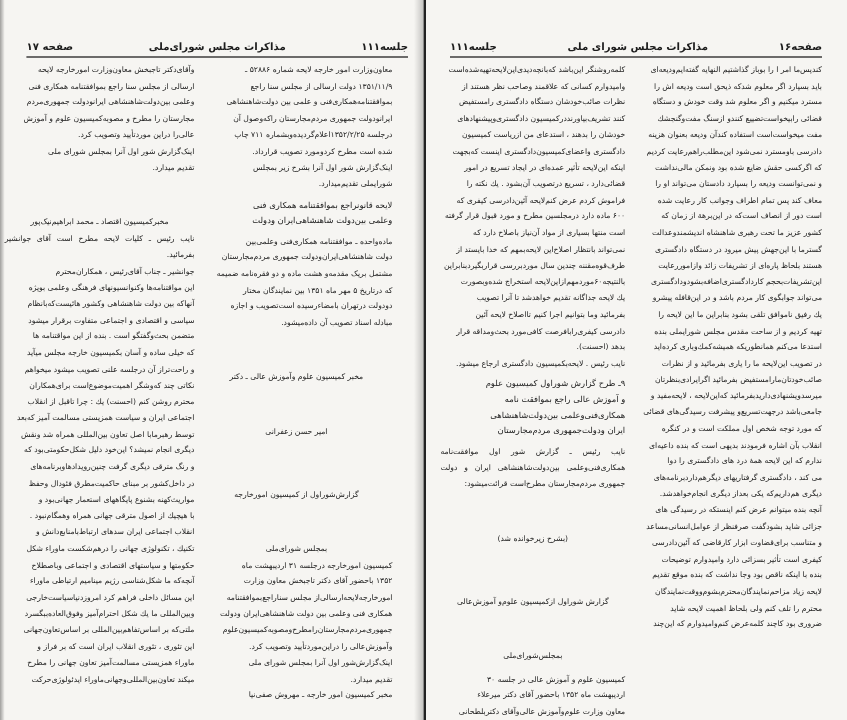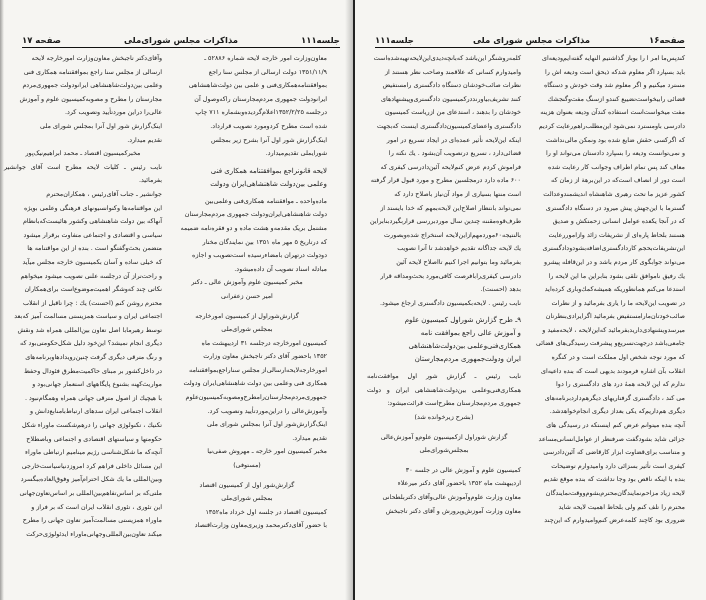--- a/index.html
+++ b/index.html
@@ -30,21 +30,21 @@
   .page-right .running-head { left:20px; width:310px; }
   .col {
     position:absolute; top:52px; direction:rtl; text-align:justify;
     font-size:6.4px; line-height:13.6px;
   }
   .page-left .col-a  { left:167px; width:160px; }   
   .page-left .col-b  { left:4px;  width:158px; }   
   .page-right .col-a { left:170px; width:160px; }   
   .page-right .col-b { left:12px;  width:154px; }   
   p { margin:0; }
-  .center { text-align:center; }
+  .center { text-align:center;margin-top:32px; }
   .heading {
     font-weight:normal; font-size:7px; line-height:13px;
     margin:4px 0 4px 0;
   }
   .speaker { font-weight:normal; }
   .gap { height:6px; }
   .scan-edge {
     position:absolute; left:0; top:0; width:4px; height:600px;
     background:linear-gradient(to right, rgba(0,0,0,0.35), rgba(0,0,0,0));
   }
@@ -169,25 +169,25 @@
     <p>مسترد میکنیم و اگر معلوم شد وقت خودش و دستگاه</p>
     <p>قضائی رابیخواست‌تضییع کنندو ازسنگ مفت‌وگنجشك</p>
     <p>مفت میخواست‌است استفاده کندآن ودیعه بعنوان هزینه</p>
     <p>دادرسی باومسترد نمی‌شود این‌مطلب‌راهم‌رعایت کردیم</p>
     <p>که اگرکسی حقش ضایع شده بود ونمکن مالی‌نداشت</p>
     <p>و نمی‌توانست ودیعه را بسپارد دادستان می‌تواند او را</p>
     <p>معاف کند پس تمام اطراف وجوانب کار رعایت شده</p>
     <p>است دور از انصاف است‌که در این‌برهة از زمان که</p>
     <p>کشور عزیز ما تحت رهبری شاهنشاه اندیشمندوعدالت</p>
     <p>گسترما با این‌جهش پیش میرود در دستگاه دادگستری</p>
-    <p>که در آنجا یکعده عوامل انسانی زحمتکش و صدیق</p>
     <p>هستند بلحاظ پاره‌ای از تشریفات زائد وازاموررعایت</p>
     <p>این‌تشریفات‌بحجم کاردادگستری‌اضافه‌بشودودادگستری</p>
     <p>می‌تواند جوابگوی کار مردم باشد و در این‌قافله پیشرو</p>
     <p>یك رفیق ناموافق تلقی بشود بنابراین ما این لایحه را</p>
+    <p>تهیه کردیم و از ساحت مقدس مجلس شورایملی بنده</p>
     <p>استدعا می‌کنم همانطوریکه همیشه‌کمك‌وباری کرده‌اید</p>
     <p>در تصویب این‌لایحه ما را یاری بفرمائید و از نظرات</p>
     <p>صائب‌خودتان‌مارا‌مستفیض بفرمائید اگرایرادی‌بنظرتان</p>
     <p>میرسدویشنهادی‌داریدبفرمائید که‌این‌لایحه ، لایحه‌مفید و</p>
     <p>جامعی‌باشد درجهت‌تسریع‌و پیشرفت رسیدگی‌های قضائی</p>
     <p>که مورد توجه شخص اول مملکت است و در کنگره</p>
     <p>انقلاب بآن اشاره فرمودند بدیهی است که بنده داعیه‌ای</p>
     <p>ندارم که این لایحه همهٔ درد های دادگستری را دوا</p>
     <p>می کند ، دادگستری گرفتاریهای دیگرهم‌داردبرنامه‌های</p>
     <p>دیگری هم‌داریم‌که یکی بعداز دیگری انجام‌خواهدشد.</p>

